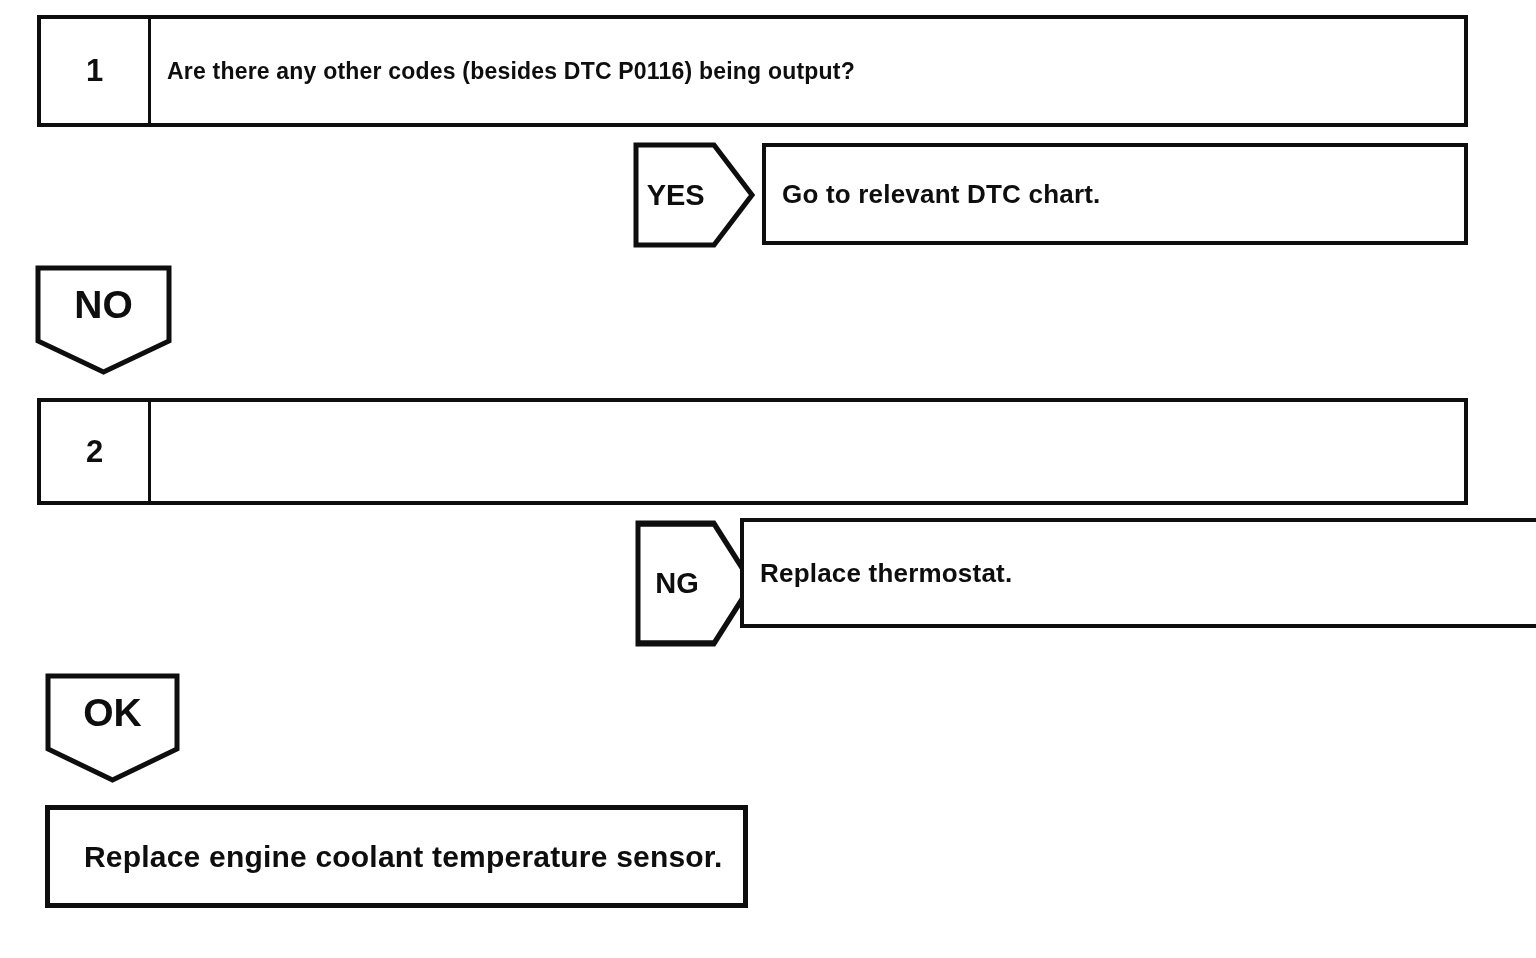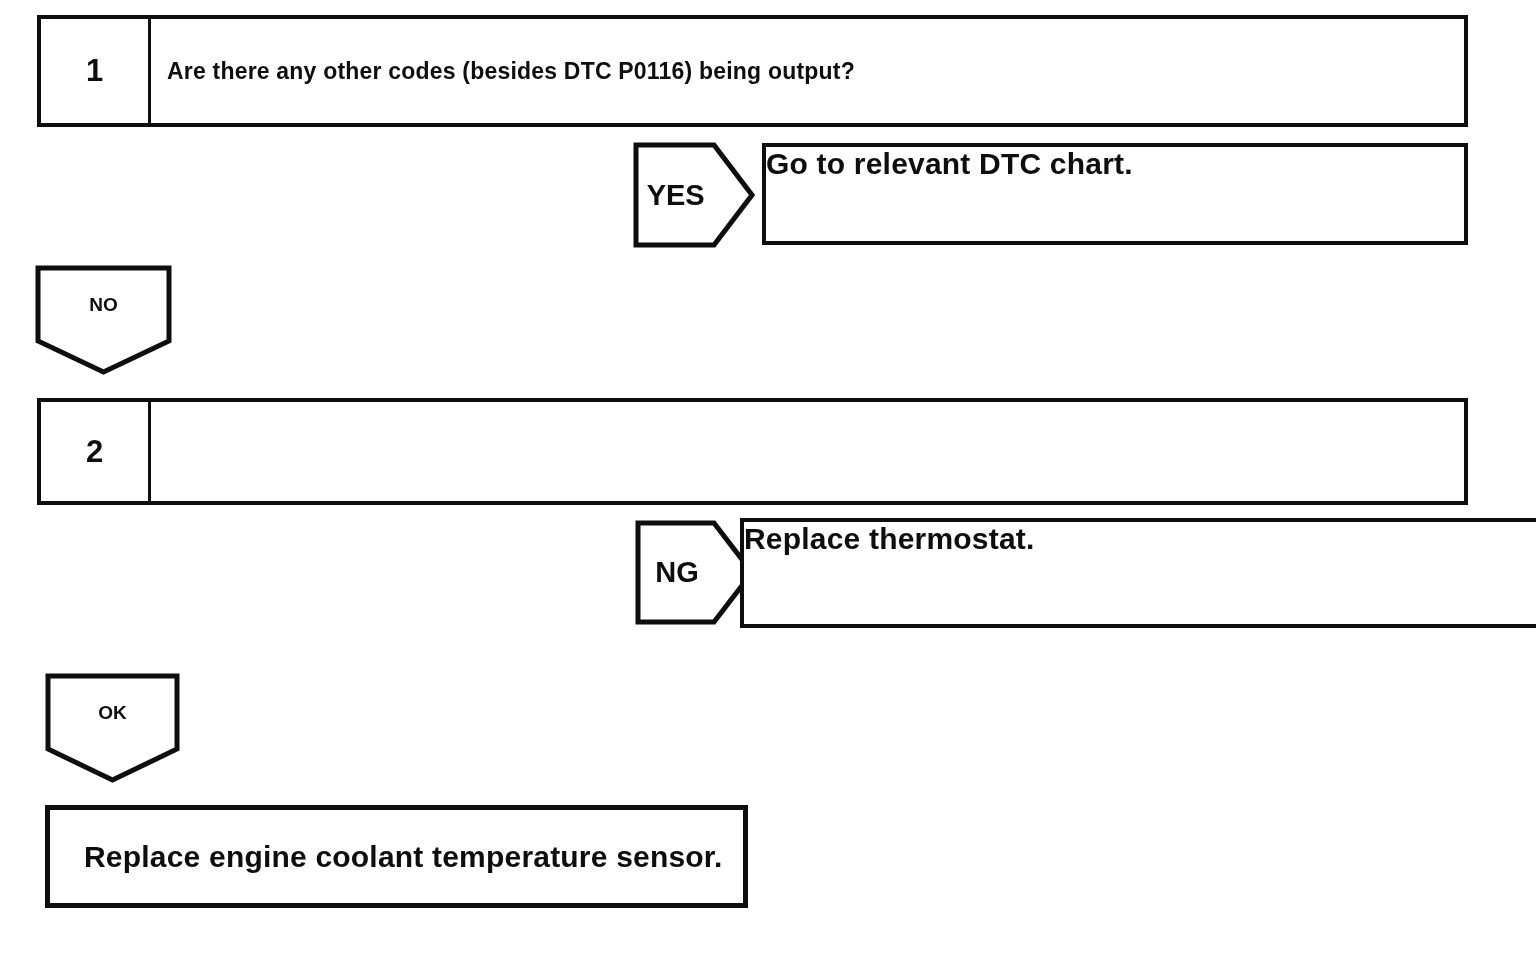--- a/index.html
+++ b/index.html
@@ -43,22 +43,23 @@
     font-size: 23px;
     letter-spacing: 0.2px;
   }
 
   
   .result-box {
     position: absolute;
     border: 4px solid #0e0e0e;
     background: #ffffff;
     display: flex;
-    align-items: flex-start;
-    font-size: 30px;
+    align-items: center;
+    padding-left: 16px;
+    font-size: 26px;
     letter-spacing: 0.2px;
   }
 
   
   .pent {
     position: absolute;
   }
   .pent svg {
     position: absolute;
     left: 0; top: 0;
@@ -80,21 +81,21 @@
     justify-content: center;
     font-size: 29px;
   }
   .pent-label-down {
     position: absolute;
     left: 0; top: 0;
     width: 100%; height: 72%;
     display: flex;
     align-items: center;
     justify-content: center;
-    font-size: 19px;
+    font-size: 39px;
   }
 
   .final-box {
     position: absolute;
     border: 5px solid #0e0e0e;
     background: #ffffff;
     display: flex;
     align-items: center;
     padding-left: 34px;
     font-size: 30px;
@@ -126,21 +127,21 @@
     <svg viewBox="0 0 137 110" preserveAspectRatio="none">
       <polygon points="3,3 134,3 134,76 68.5,107 3,76"></polygon>
     </svg>
     <span class="pent-label-down">NO</span>
   </div>
 
   <div class="step-box" style="left:37px; top:398px; width:1431px; height:107px;">
     <div class="step-num">2</div>
   </div>
 
-  <div class="pent" style="left:635px; top:520px; width:120px; height:105px;">
+  <div class="pent" style="left:635px; top:520px; width:120px; height:127px;">
     <svg viewBox="0 0 120 105" preserveAspectRatio="none">
       <polygon points="3,3 79,3 117,52.5 79,102 3,102"></polygon>
     </svg>
     <span class="pent-label-right">NG</span>
   </div>
 
   <div class="result-box" style="left:740px; top:518px; width:810px; height:110px;">
     <span>Replace thermostat.</span>
   </div>
 

